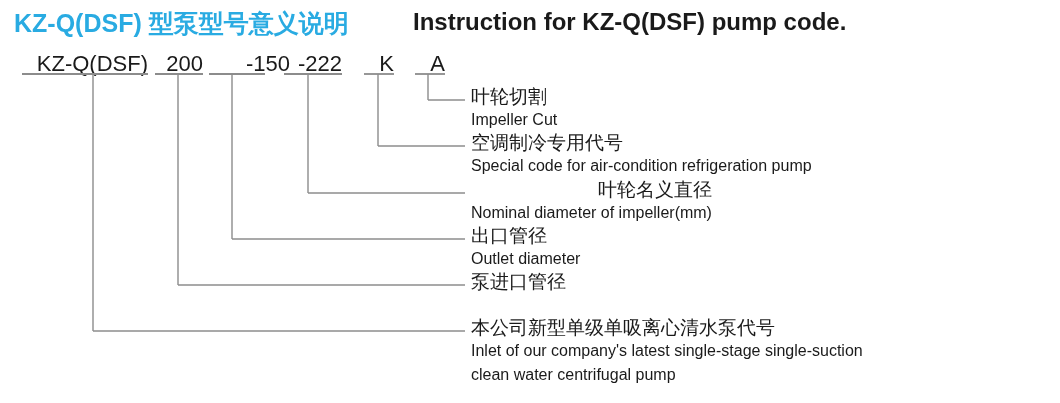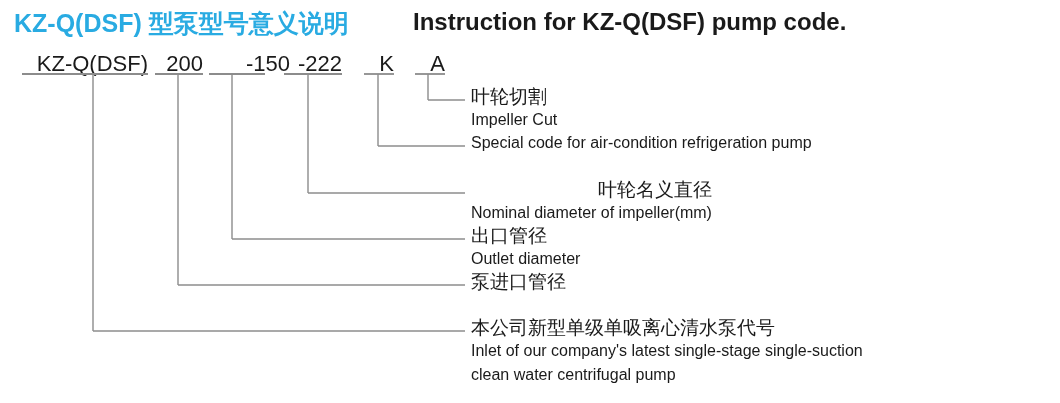--- a/index.html
+++ b/index.html
@@ -95,20 +95,21 @@
       <line x1="93" y1="74" x2="93" y2="331" stroke="#8c8c8c" stroke-width="1.4"></line>
       <line x1="93" y1="331" x2="465" y2="331" stroke="#8c8c8c" stroke-width="1.4"></line>
     </svg>
 
   <div id="annotations">
       <div class="ann" style="top: 85px;">
         <div class="cn">叶轮切割</div>
         <div class="en">Impeller Cut</div>
       </div>
       <div class="ann" style="top: 131px;">
+        <div class="cn">空调制冷专用代号</div>
         <div class="en">Special code for air-condition refrigeration pump</div>
       </div>
       <div class="ann" style="top: 178px; text-align: right;">
         <div class="cn">叶轮名义直径</div>
         <div class="en">Nominal diameter of impeller(mm)</div>
       </div>
       <div class="ann" style="top: 224px;">
         <div class="cn">出口管径</div>
         <div class="en">Outlet diameter</div>
       </div>

